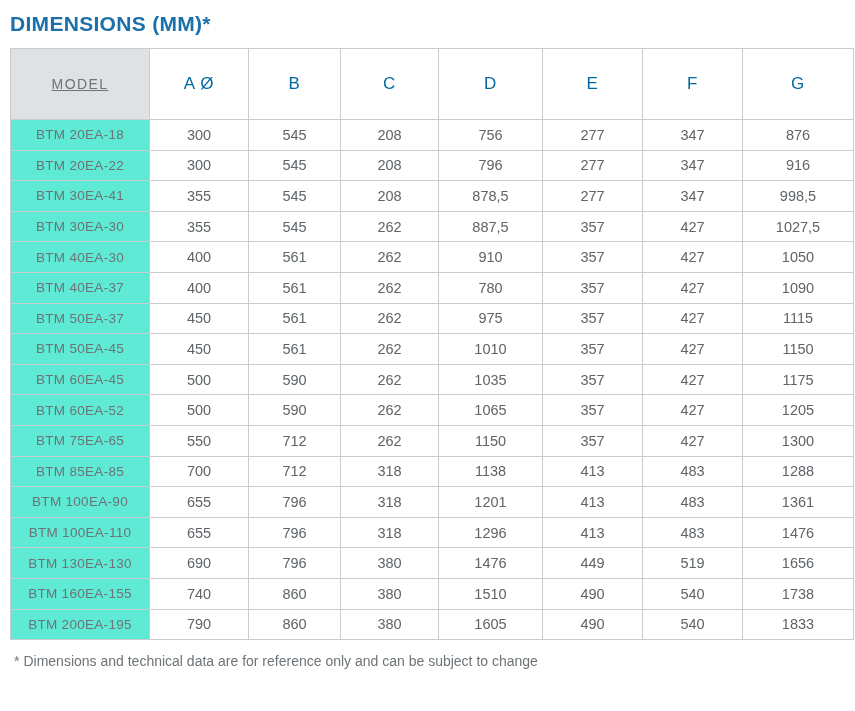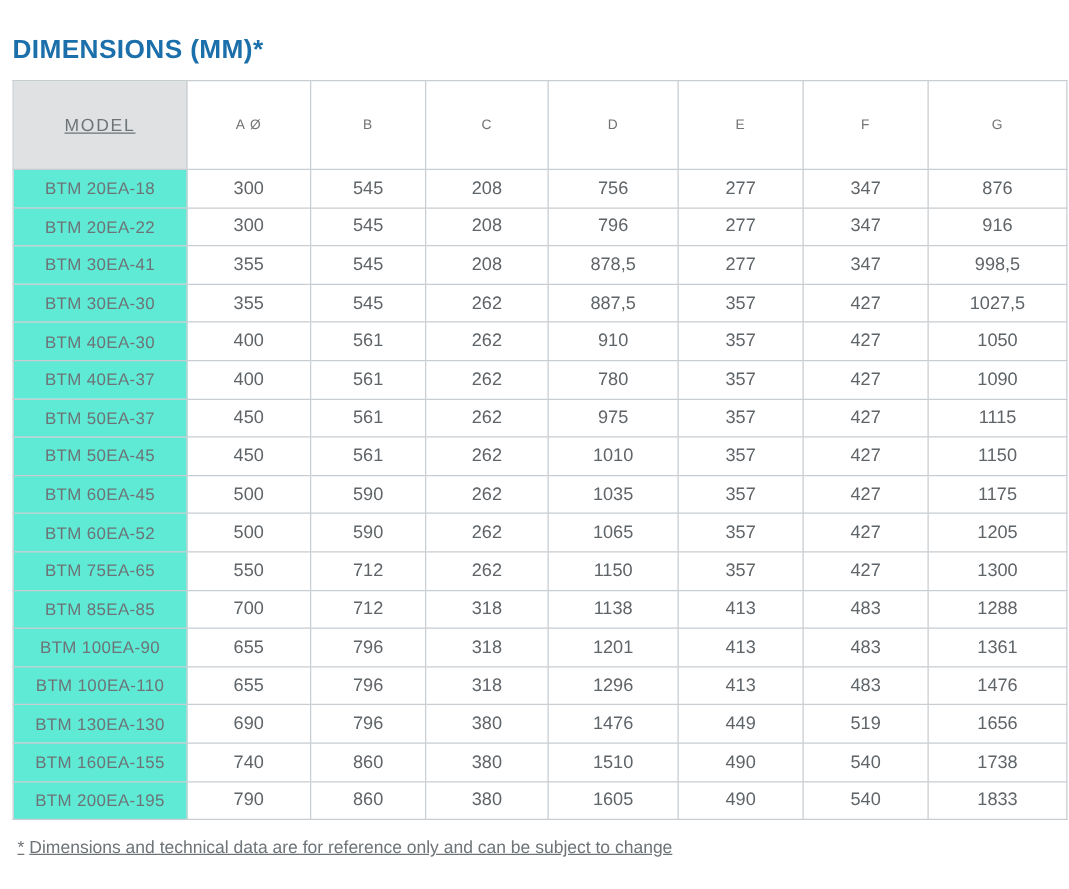--- a/index.html
+++ b/index.html
@@ -12,21 +12,21 @@
     height: 711px;
     font-family: "Liberation Sans", sans-serif;
     color: #5a5f63;
     overflow: hidden;
   }
   .page {
     position: relative;
     width: 855px;
     height: 711px;
     box-sizing: border-box;
-    padding: 24px 6px 0 6px;
+    padding: 8px 6px 0 6px;
   }
   .title {
     font-size: 21px;
     font-weight: bold;
     color: #1b6faa;
     letter-spacing: 0.3px;
     margin: 4px 0 12px 4px;
   }
   table.dims {
     border-collapse: collapse;
@@ -37,22 +37,22 @@
   table.dims td, table.dims th {
     border: 1px solid #c8cdd1;
     text-align: center;
     vertical-align: middle;
     font-weight: normal;
     padding: 0;
   }
   
   thead th {
     height: 70px;
-    font-size: 11px;
-    color: #737373;
+    font-size: 17px;
+    color: #0369a1;
     letter-spacing: 0.8px;
   }
   thead th.model-head {
     background: #dfe1e2;
     color: #6d7377;
     font-size: 14px;
     letter-spacing: 1.4px;
     text-decoration: underline;
   }
   tbody td {
@@ -72,21 +72,20 @@
   col.c-c { width: 98px; }
   col.c-d { width: 104px; }
   col.c-e { width: 100px; }
   col.c-f { width: 100px; }
   col.c-g { width: 111px; }
 
   .footnote {
     margin: 13px 0 0 8px;
     font-size: 14px;
     color: #6d7377;
-    text-decoration: underline;
   }
   .footnote .star {
     margin-right: 4px;
   }
 </style>
 </head>
 <body>
 
 <div class="page">
 

